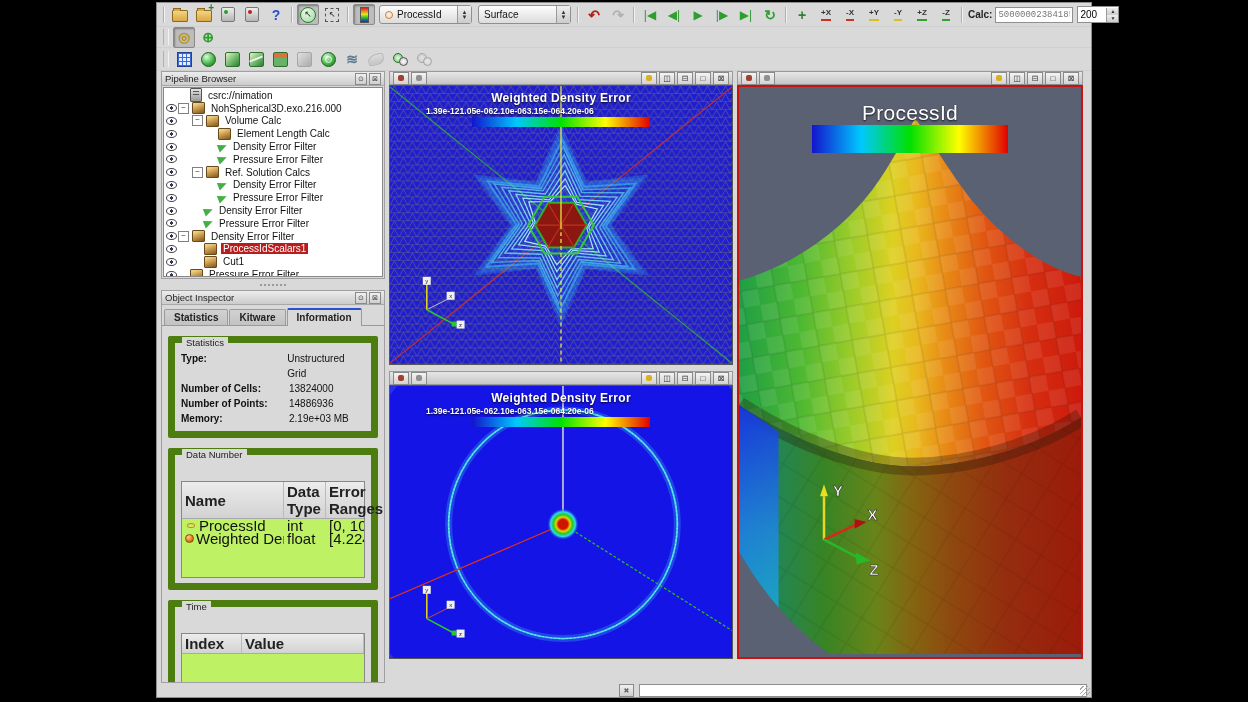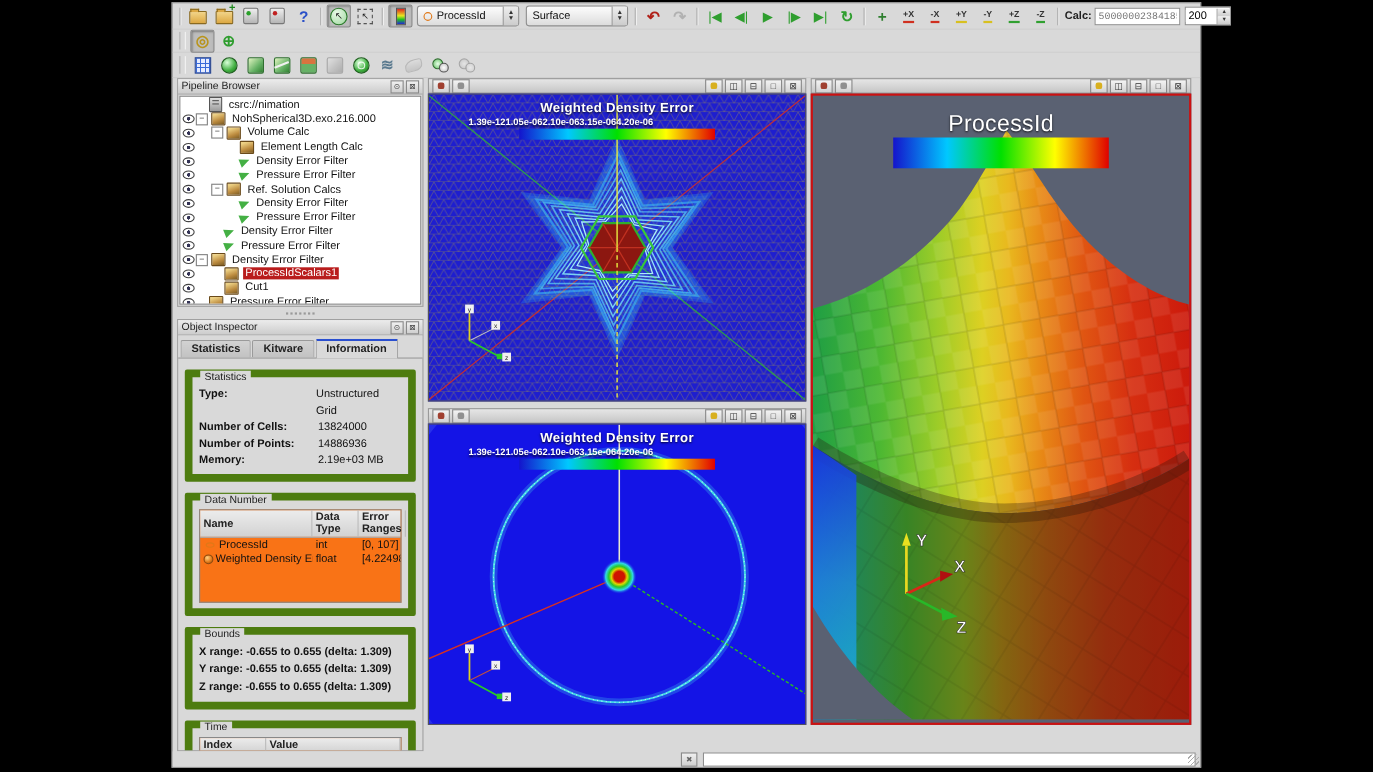--- a/index.html
+++ b/index.html
@@ -112,21 +112,21 @@
   .inspector{flex:1;min-height:0}
   .tabs{display:flex;align-items:flex-end;height:18px;padding:2px 2px 0;background:#d9d9d9;flex:0 0 auto}
   .tab{font-size:10px;font-weight:bold;color:#222;padding:2px 9px;border:1px solid #9a9a9a;border-bottom:none;
        background:linear-gradient(#d2d2d2,#c2c2c2);margin-right:1px;border-radius:2px 2px 0 0}
   .tab.active{background:#d9d9d9;border-top:2px solid #2a4fd0;position:relative;top:1px;padding-bottom:3px}
   .insbody{flex:1;border-top:1px solid #9a9a9a;padding:4px 4px 0;overflow:hidden}
   .gbox{border:7px solid #4d7c0f;border-radius:2px;margin:6px 2px 10px;padding:8px 6px 5px;position:relative}
   .gtitle{position:absolute;top:-6px;left:7px;background:#d9d9d9;padding:0 4px;font-size:9.5px;color:#222}
   .srow{display:flex;font-size:10px;color:#111;line-height:15px}
   .srow .sl{width:108px;font-weight:bold}
-  .datatable{background:#f97316;border:1px solid #888;font-size:10px;margin-top:0}
+  .datatable{background:#bef264;border:1px solid #888;font-size:15px;margin-top:18px}
   .dthead{display:flex;background:linear-gradient(#ececec,#d2d2d2);border-bottom:1px solid #aaa;font-weight:bold;color:#222}
   .dthead span{padding:1px 3px;border-right:1px solid #bbb;box-sizing:border-box}
   .dtrow{display:flex;align-items:center;color:#111;height:13px}
   .dtrow span{padding:0 3px;box-sizing:border-box;overflow:hidden;white-space:nowrap}
   .c-name{width:102px;flex:0 0 auto;display:flex;align-items:center}
   .c-type{width:42px;flex:0 0 auto}
   .c-range{flex:1}
   .ic-pd{width:5px;height:5px;border:1.5px solid #e07818;border-radius:50%;margin:0 4px 0 2px;flex:0 0 auto}
   .ic-cd{width:9px;height:9px;border-radius:50%;border:1px solid #8a4a10;flex:0 0 auto;margin:0 2px 0 0;
          background:radial-gradient(circle at 35% 30%,#ffd080,#e07818 60%,#9a4a08)}
@@ -541,28 +541,20 @@
                     <span class="c-type">int</span>
                     <span class="c-range">[0, 107]</span>
                   </div>
                   <div class="dtrow">
                     <span class="c-name"><span class="ic-cd"></span>Weighted Density Error</span>
                     <span class="c-type">float</span>
                     <span class="c-range">[4.22498e-14, 4.1...</span>
                   </div>
                 </div>
             </div>
-          </div>
-          <div class="gbox">
-            <span class="gtitle">Bounds</span>
-            <div id="bounds-rows">
-                <div class="brow">X range: -0.655 to 0.655 (delta: 1.309)</div>
-                <div class="brow">Y range: -0.655 to 0.655 (delta: 1.309)</div>
-                <div class="brow">Z range: -0.655 to 0.655 (delta: 1.309)</div>
-              </div>
           </div>
           <div class="gbox">
             <span class="gtitle">Time</span>
             <div class="datatable timetable">
               <div class="dthead">
                 <span class="c-index">Index</span>
                 <span class="c-value">Value</span>
               </div>
               <div class="dtbody"></div>
             </div>

